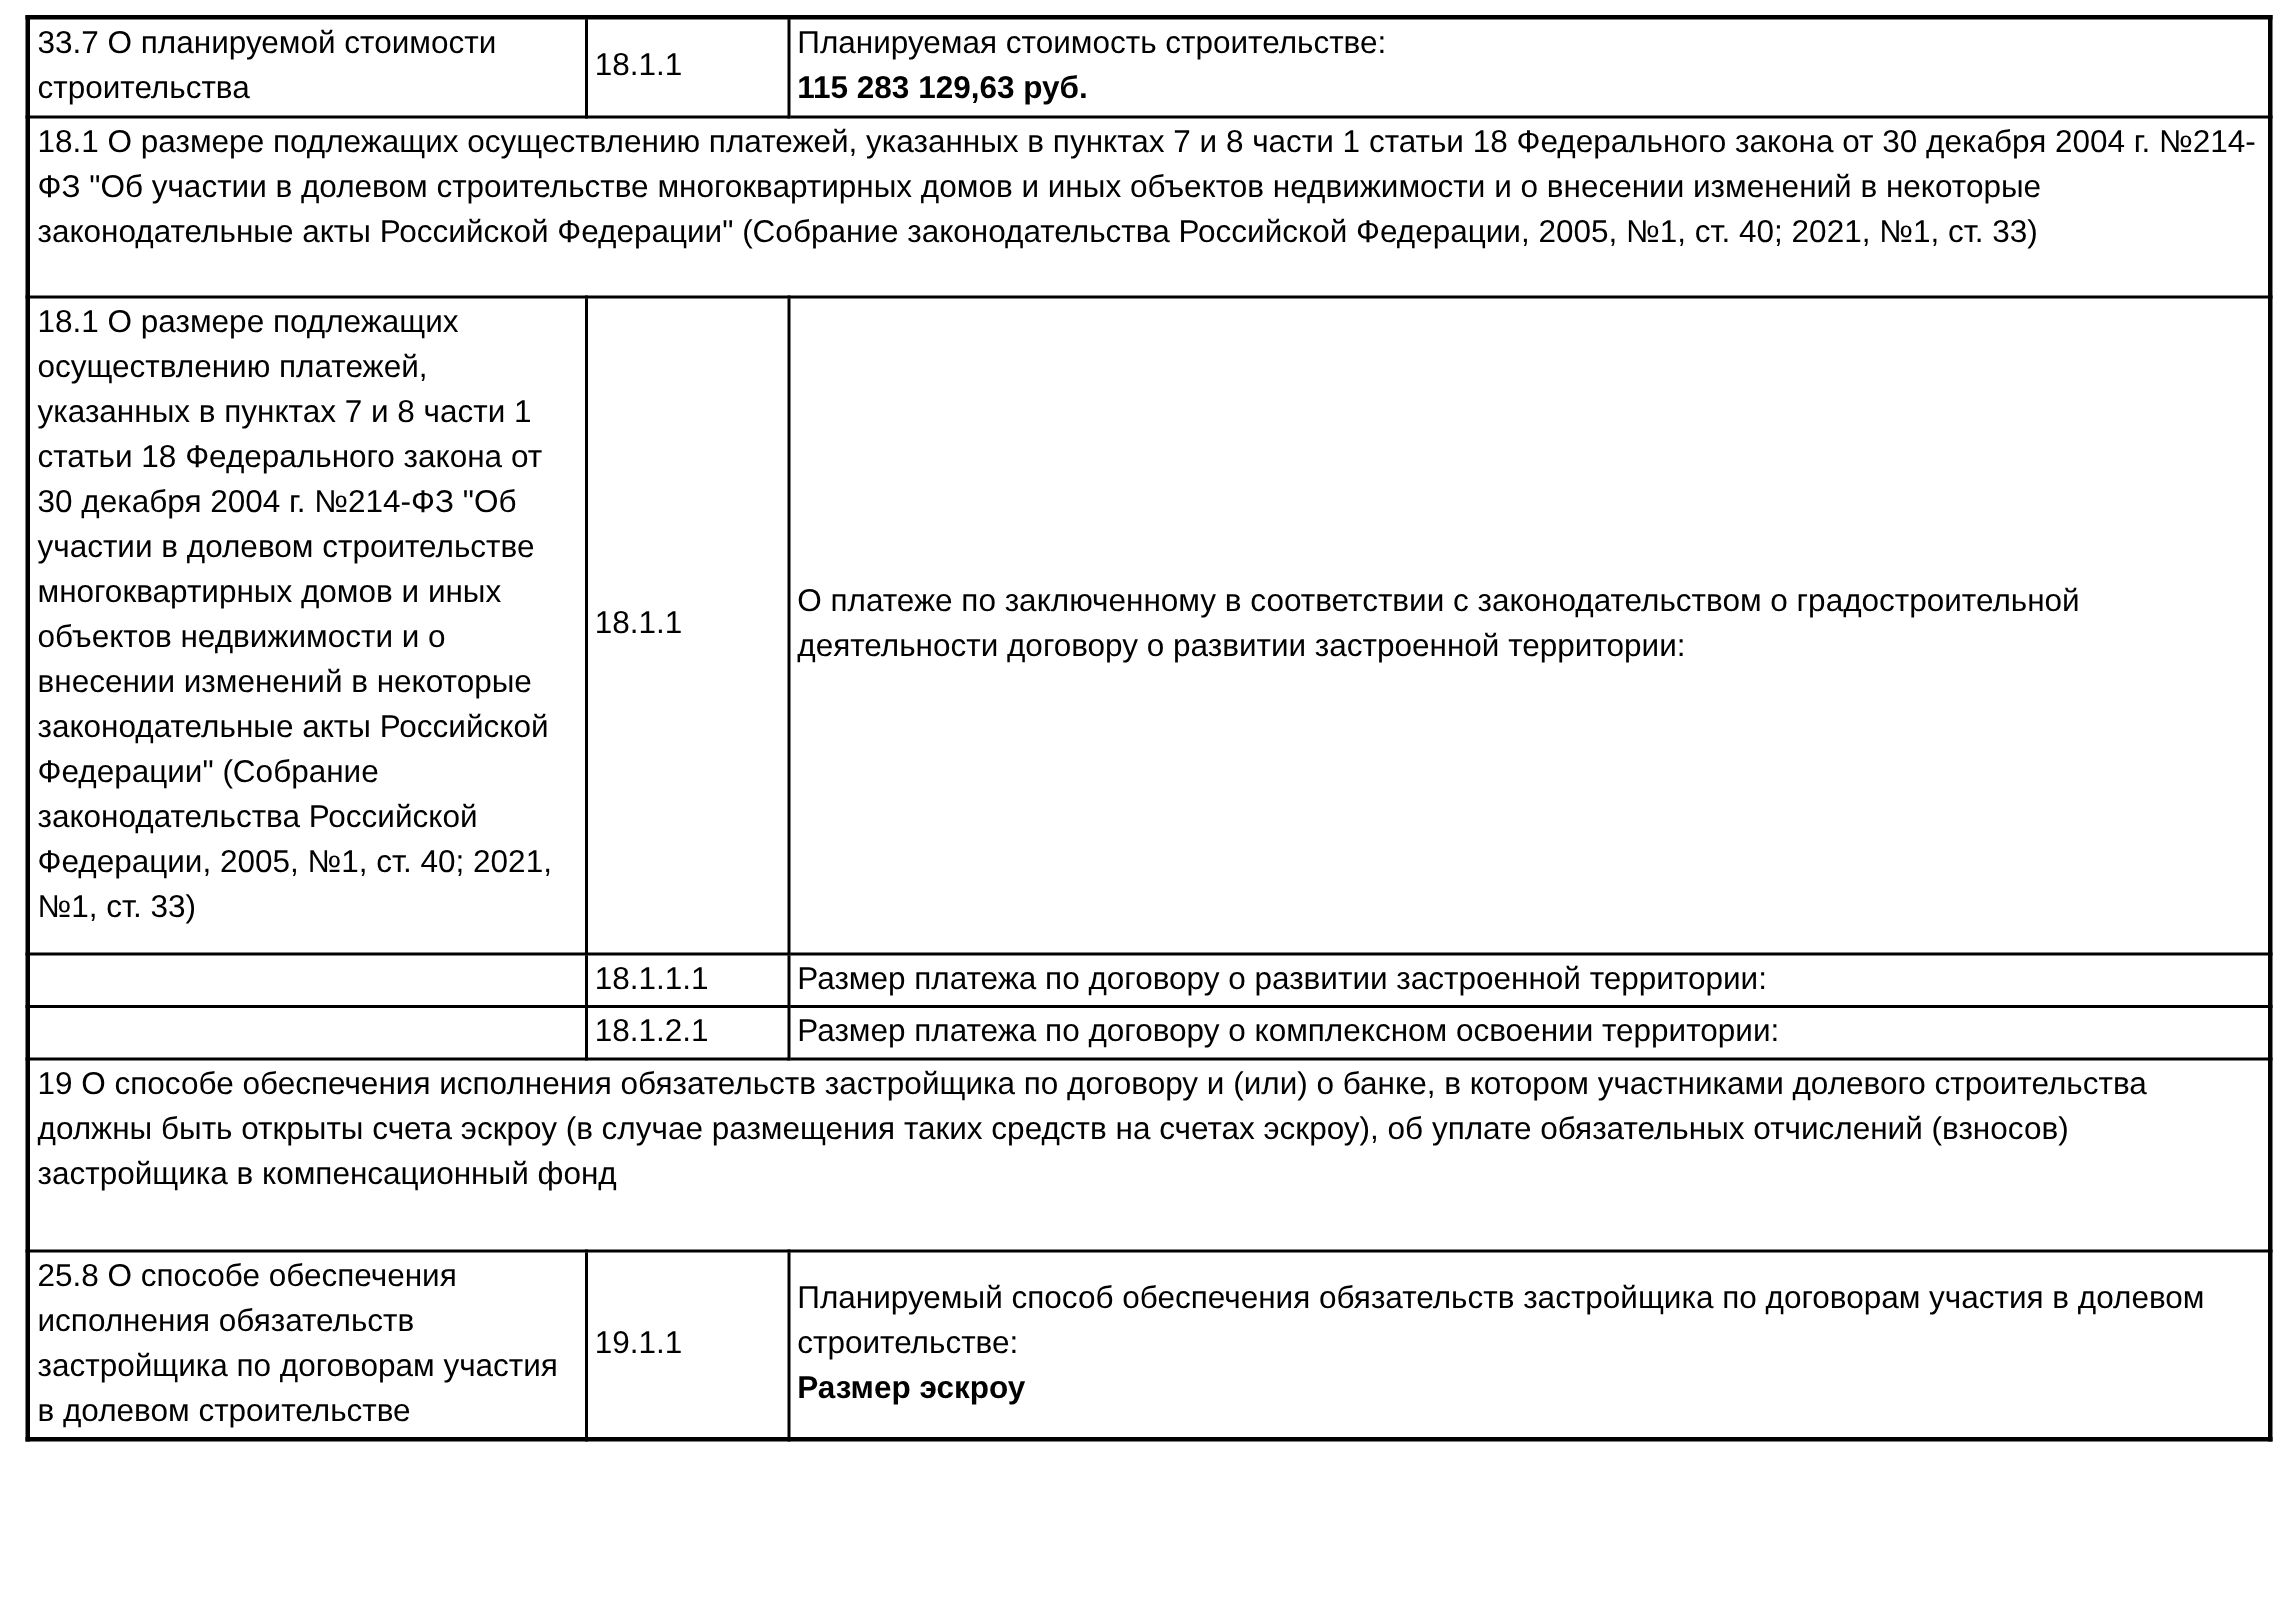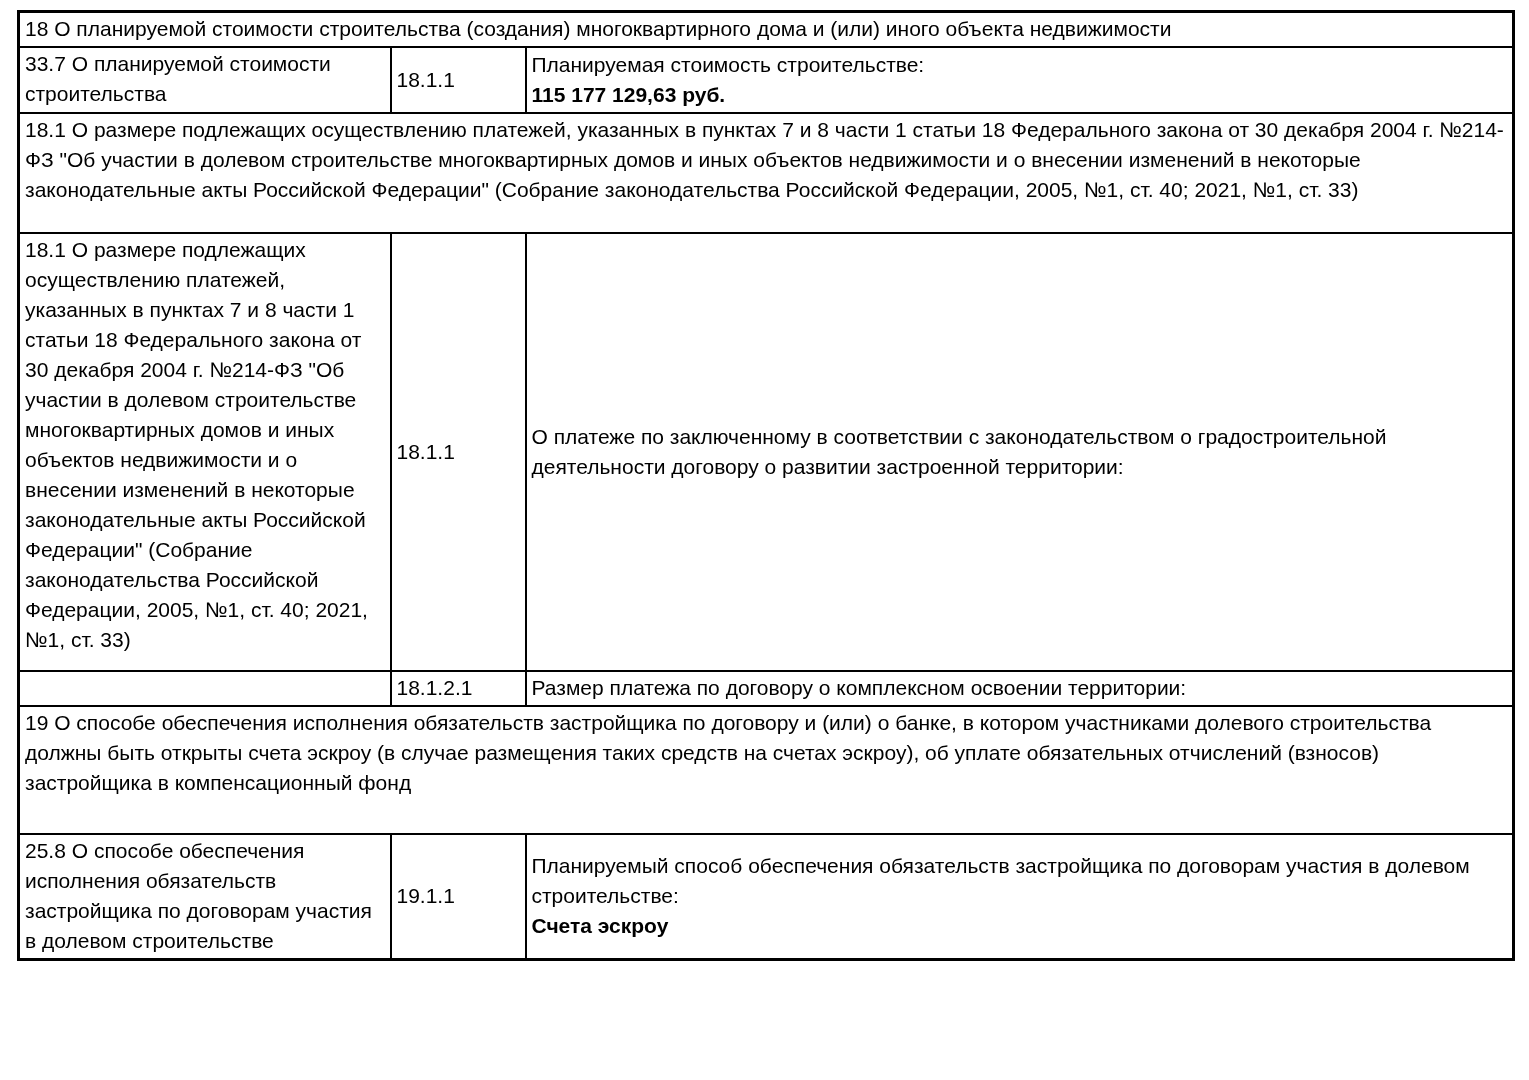--- a/index.html
+++ b/index.html
@@ -51,57 +51,59 @@
 <body>
 
 <table class="doc-table">
   <colgroup>
     <col class="c-left">
     <col class="c-num">
     <col class="c-desc">
   </colgroup>
 
   <tbody>
-      <tr class="h-sec18">
-    <td colspan="3" class="v-mid">18 О планируемой стоимости строительства (создания) многоквартирного дома и (или) иного объекта недвижимости</td>
-  </tr>
 
   <tr class="h-cost">
     <td class="v-top">33.7 О планируемой стоимости строительства</td>
     <td class="v-mid">18.1.1</td>
     <td class="v-mid">
       <div>Планируемая стоимость строительстве:</div>
-      <div class="bold">115 177 129,63 руб.</div>
+      <div class="bold">115 283 129,63 руб.</div>
     </td>
   </tr>
 
   <tr class="h-law">
     <td colspan="3" class="v-top">18.1 О размере подлежащих осуществлению платежей, указанных в пунктах 7 и 8 части 1 статьи 18 Федерального закона от 30 декабря 2004 г. №214-ФЗ "Об участии в долевом строительстве многоквартирных домов и иных объектов недвижимости и о внесении изменений в некоторые законодательные акты Российской Федерации" (Собрание законодательства Российской Федерации, 2005, №1, ст. 40; 2021, №1, ст. 33)</td>
   </tr>
 
   <tr class="h-big">
     <td class="v-top">18.1 О размере подлежащих осуществлению платежей, указанных в пунктах 7 и 8 части 1 статьи 18 Федерального закона от 30 декабря 2004 г. №214-ФЗ "Об участии в долевом строительстве многоквартирных домов и иных объектов недвижимости и о внесении изменений в некоторые законодательные акты Российской Федерации" (Собрание законодательства Российской Федерации, 2005, №1, ст. 40; 2021, №1, ст. 33)</td>
     <td class="v-mid">18.1.1</td>
     <td class="v-mid">О платеже по заключенному в соответствии с законодательством о градостроительной деятельности договору о развитии застроенной территории:</td>
   </tr>
 
+  <tr class="h-18111">
+    <td></td>
+    <td class="v-mid">18.1.1.1</td>
+    <td class="v-mid">Размер платежа по договору о развитии застроенной территории:</td>
+  </tr>
 
 
   <tr class="h-18121">
     <td></td>
     <td class="v-mid">18.1.2.1</td>
     <td class="v-mid">Размер платежа по договору о комплексном освоении территории:</td>
   </tr>
 
   <tr class="h-sec19">
     <td colspan="3" class="v-top">19 О способе обеспечения исполнения обязательств застройщика по договору и (или) о банке, в котором участниками долевого строительства должны быть открыты счета эскроу (в случае размещения таких средств на счетах эскроу), об уплате обязательных отчислений (взносов) застройщика в компенсационный фонд</td>
   </tr>
 
   <tr class="h-escrow">
     <td class="v-top">25.8 О способе обеспечения исполнения обязательств застройщика по договорам участия в долевом строительстве</td>
     <td class="v-mid">19.1.1</td>
     <td class="v-mid">
       <div>Планируемый способ обеспечения обязательств застройщика по договорам участия в долевом строительстве:</div>
-      <div class="bold">Счета эскроу</div>
+      <div class="bold">Размер эскроу</div>
     </td>
   </tr>
 </tbody>
   </table>
 
 </body></html>

